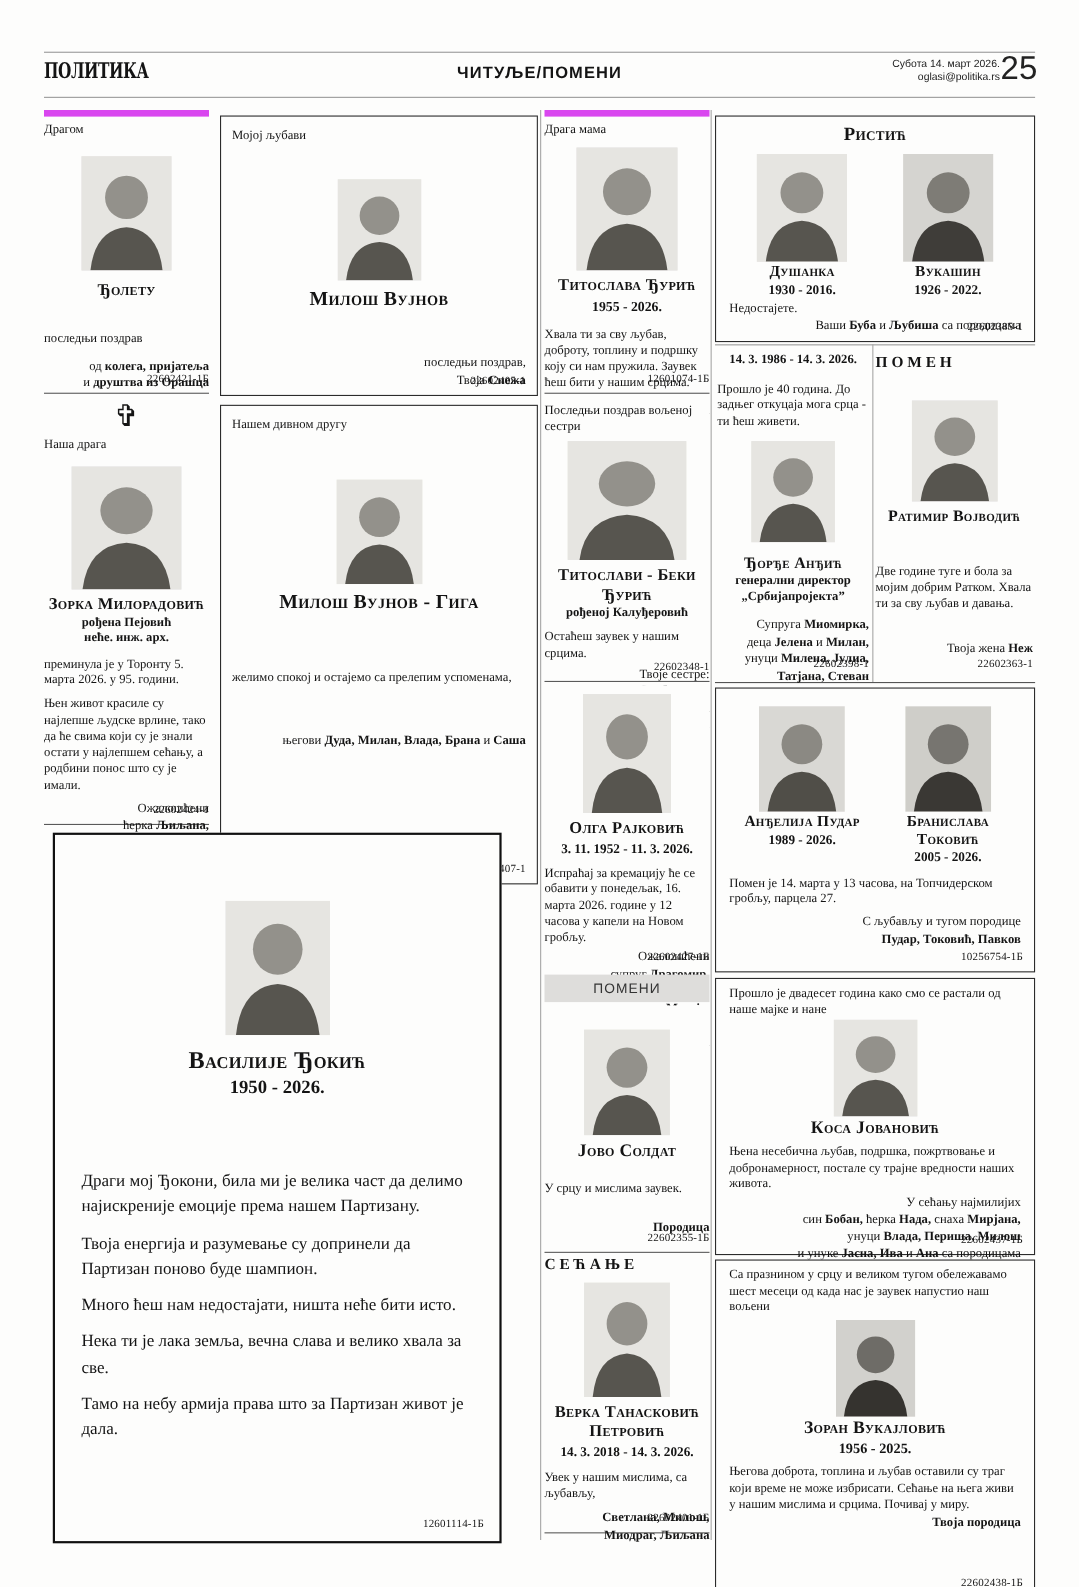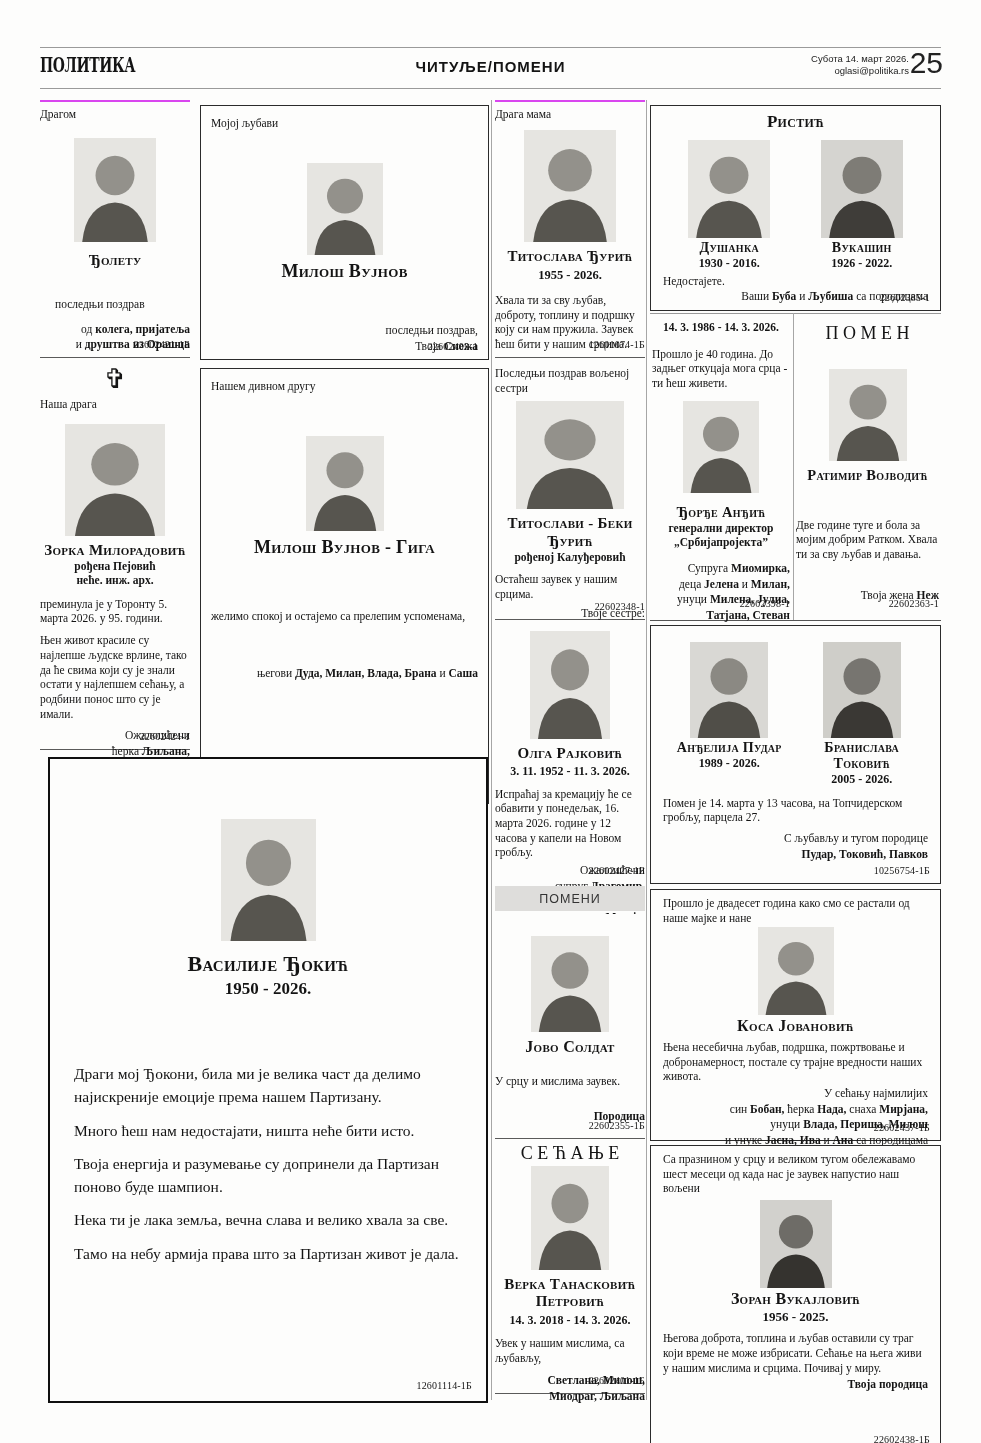--- a/index.html
+++ b/index.html
@@ -17,38 +17,38 @@
   .page-title{position:absolute;left:0;right:0;top:58px;text-align:center;
     font-family:"Liberation Sans",sans-serif;font-weight:bold;font-size:15px;letter-spacing:1px;}
   .issue-block{position:absolute;right:72px;top:53px;text-align:right;
     font-family:"Liberation Sans",sans-serif;font-size:9.5px;line-height:1.25;color:#222;}
   .page-number{position:absolute;right:38px;top:46px;font-family:"Liberation Sans",sans-serif;
     font-weight:300;font-size:30px;color:#222;}
   
   .ad{position:absolute;box-sizing:border-box;font-size:11.5px;line-height:1.28;background:#fdfdfc;}
   .boxed{border:1.5px solid #2b2b2b;padding:5px 10px;}
   .boxed-thick{border:2.5px solid #101010;padding:0 24px;}
-  .rule-top{border-top:2px solid #d946ef;}
+  .rule-top{border-top:6px solid #d946ef;}
   .rule-bottom{border-bottom:1px solid #5a5a5a;}
   .label{padding-top:5px;text-align:left;}
   .photo{margin:10px auto;background:#e6e5e1;overflow:hidden;}
   .photo svg{width:100%;height:100%;display:block;}
   .name{text-align:center;font-weight:bold;font-variant:small-caps;font-size:15px;
     line-height:1.15;margin-top:6px;letter-spacing:0.3px;}
   .sub{text-align:center;font-weight:bold;font-size:11.5px;line-height:1.25;}
   .dates{text-align:center;font-weight:bold;font-size:12.5px;margin-top:2px;}
   .body-text{margin-top:10px;text-align:left;}
   .body-text > div{margin-bottom:7px;}
   .sig{margin-top:10px;text-align:right;}
   .sig > div{line-height:1.35;}
   .ad-id{position:absolute;right:10px;bottom:5px;font-size:10px;letter-spacing:0.2px;}
   .cross{text-align:center;font-size:27px;line-height:1;margin-top:2px;font-family:"DejaVu Serif",serif;}
   .section-bar{position:absolute;background:#dedddb;display:flex;align-items:center;justify-content:center;
     font-family:"Liberation Sans",sans-serif;font-size:12.5px;color:#333;letter-spacing:1px;box-sizing:border-box;}
-  .section-head{position:absolute;text-align:center;font-size:18px;}
+  .section-head{position:absolute;font-size:14px;font-weight:bold;}
   .duo{display:flex;justify-content:space-around;margin-top:4px;}
   .duo-cell{width:47%;text-align:center;}
   .duo-cell .photo{margin:4px auto 2px;}
   .duo-cell .name{margin-top:2px;}
   
   .big-name{font-size:22px;margin-top:10px;}
   .big-dates{font-size:17px;}
   .big-body{font-size:15.5px;line-height:1.5;margin-top:62px;}
   .big-body > div{margin-bottom:10px;}
   .big-sig{font-size:17px;font-weight:bold;margin-top:46px;padding-right:28px;text-align:right;}
@@ -72,21 +72,21 @@
 <div class="ad rule-top rule-bottom" style="left:40px;top:100px;width:150px;height:258px;">
   <div class="label">Драгом</div>
   <div class="photo" style="width:82px;height:104px;margin-top:16px;">
     <svg viewBox="0 0 80 100" preserveAspectRatio="none">
         <rect width="80" height="100" fill="#e6e5e1"></rect>
         <circle cx="40" cy="36" r="19" fill="#93918b"></circle>
         <path d="M8 100 Q12 64 40 62 Q68 64 72 100 Z" fill="#57554f"></path>
       </svg>
   </div>
   <div class="name">Ђолету</div>
-  <div class="body-text" style="margin-top:28px;margin-left:15px;">последњи поздрав</div>
+  <div class="body-text" style="margin-top:28px;">последњи поздрав</div>
   <div class="sig">
       <div><span>од </span><b>колега, пријатеља</b></div>
       <div><span>и </span><b>друштва из Орашца</b></div>
     </div>
   <div class="ad-id" style="right:0;">22602421-1Б</div>
 </div>
 
 <div class="ad rule-bottom" style="left:40px;top:363px;width:150px;height:387px;">
   <div class="cross">✞</div>
   <div class="label">Наша драга</div>
@@ -144,34 +144,34 @@
       </svg>
   </div>
   <div class="name" style="font-size:18px;">Милош Вујнов - Гига</div>
   <div class="body-text" style="margin-top:52px;">желимо спокој и остајемо са прелепим  успоменама,</div>
   <div class="sig" style="margin-top:42px;">
       <div><span>његови </span><b>Дуда, Милан, Влада, Брана</b><span> и </span><b>Саша</b></div>
     </div>
   <div class="ad-id">22602407-1</div>
 </div>
 
-<div class="ad boxed-thick" style="left:48px;top:757px;width:440px;height:646px;">
+<div class="ad boxed-thick" style="left:48px;top:757px;width:408px;height:646px;">
   <div class="photo" style="width:95px;height:122px;margin-top:60px;margin-bottom:10px;">
     <svg viewBox="0 0 80 100" preserveAspectRatio="none">
         <rect width="80" height="100" fill="#e6e5e1"></rect>
         <circle cx="40" cy="36" r="19" fill="#93918b"></circle>
         <path d="M8 100 Q12 64 40 62 Q68 64 72 100 Z" fill="#57554f"></path>
       </svg>
   </div>
   <div class="name big-name">Василије Ђокић</div>
   <div class="dates big-dates">1950 - 2026.</div>
   <div class="body-text big-body">
       <div><span>Драги мој Ђокони, била ми је велика част да делимо најискреније емоције према нашем Партизану.</span></div>
+      <div><span>Твоја енергија и разумевање су допринели да Партизан поново буде шампион.</span></div>
       <div><span>Много ћеш нам недостајати, ништа неће бити исто.</span></div>
-      <div><span>Твоја енергија и разумевање су допринели да Партизан поново буде шампион.</span></div>
       <div><span>Нека ти је лака земља, вечна слава и велико хвала за све.</span></div>
       <div><span>Тамо на небу армија права што за Партизан живот је дала.</span></div>
     </div>
   <div class="ad-id" style="right:14px;bottom:8px;">12601114-1Б</div>
 </div>
 
 <div class="ad rule-top rule-bottom" style="left:495px;top:100px;width:150px;height:258px;">
   <div class="label">Драга мама</div>
   <div class="photo" style="width:92px;height:112px;margin-top:8px;margin-bottom:6px;">
     <svg viewBox="0 0 80 100" preserveAspectRatio="none">

